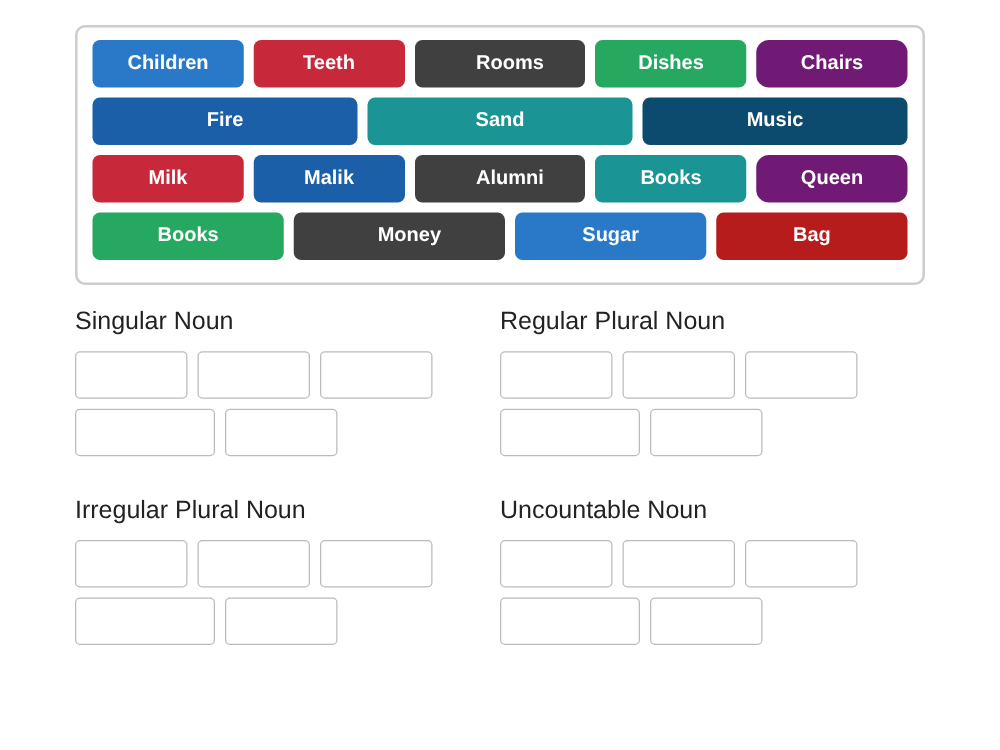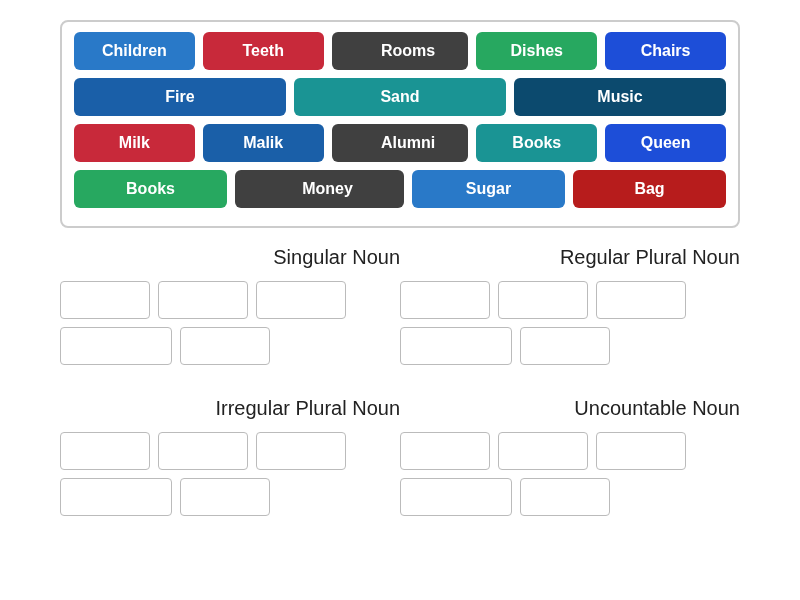--- a/index.html
+++ b/index.html
@@ -42,31 +42,30 @@
       text-align: center;
       min-width: 95px;
       flex: 1;
       user-select: none;
     }
 
     .tile-blue      { background: #2979c8; }
     .tile-red       { background: #c8293a; }
     .tile-orange    { background: #404040; padding-left: 28px; }
     .tile-green     { background: #27a860; }
-    .tile-purple    { background: #1d4ed8; }
+    .tile-purple    { background: #701a75; border-radius: 10px; }
     .tile-darkblue  { background: #1a5fa8; }
     .tile-teal      { background: #1a9494; }
     .tile-violet    { background: #0c4a6e; }
     .tile-darkred   { background: #b71c1c; }
 
     
     .categories-row {
       display: flex;
       margin-bottom: 24px;
-      text-align: right;
     }
 
     .category {
       flex: 1;
     }
 
     .category-title {
       font-size: 20px;
       font-weight: normal;
       color: #222;

